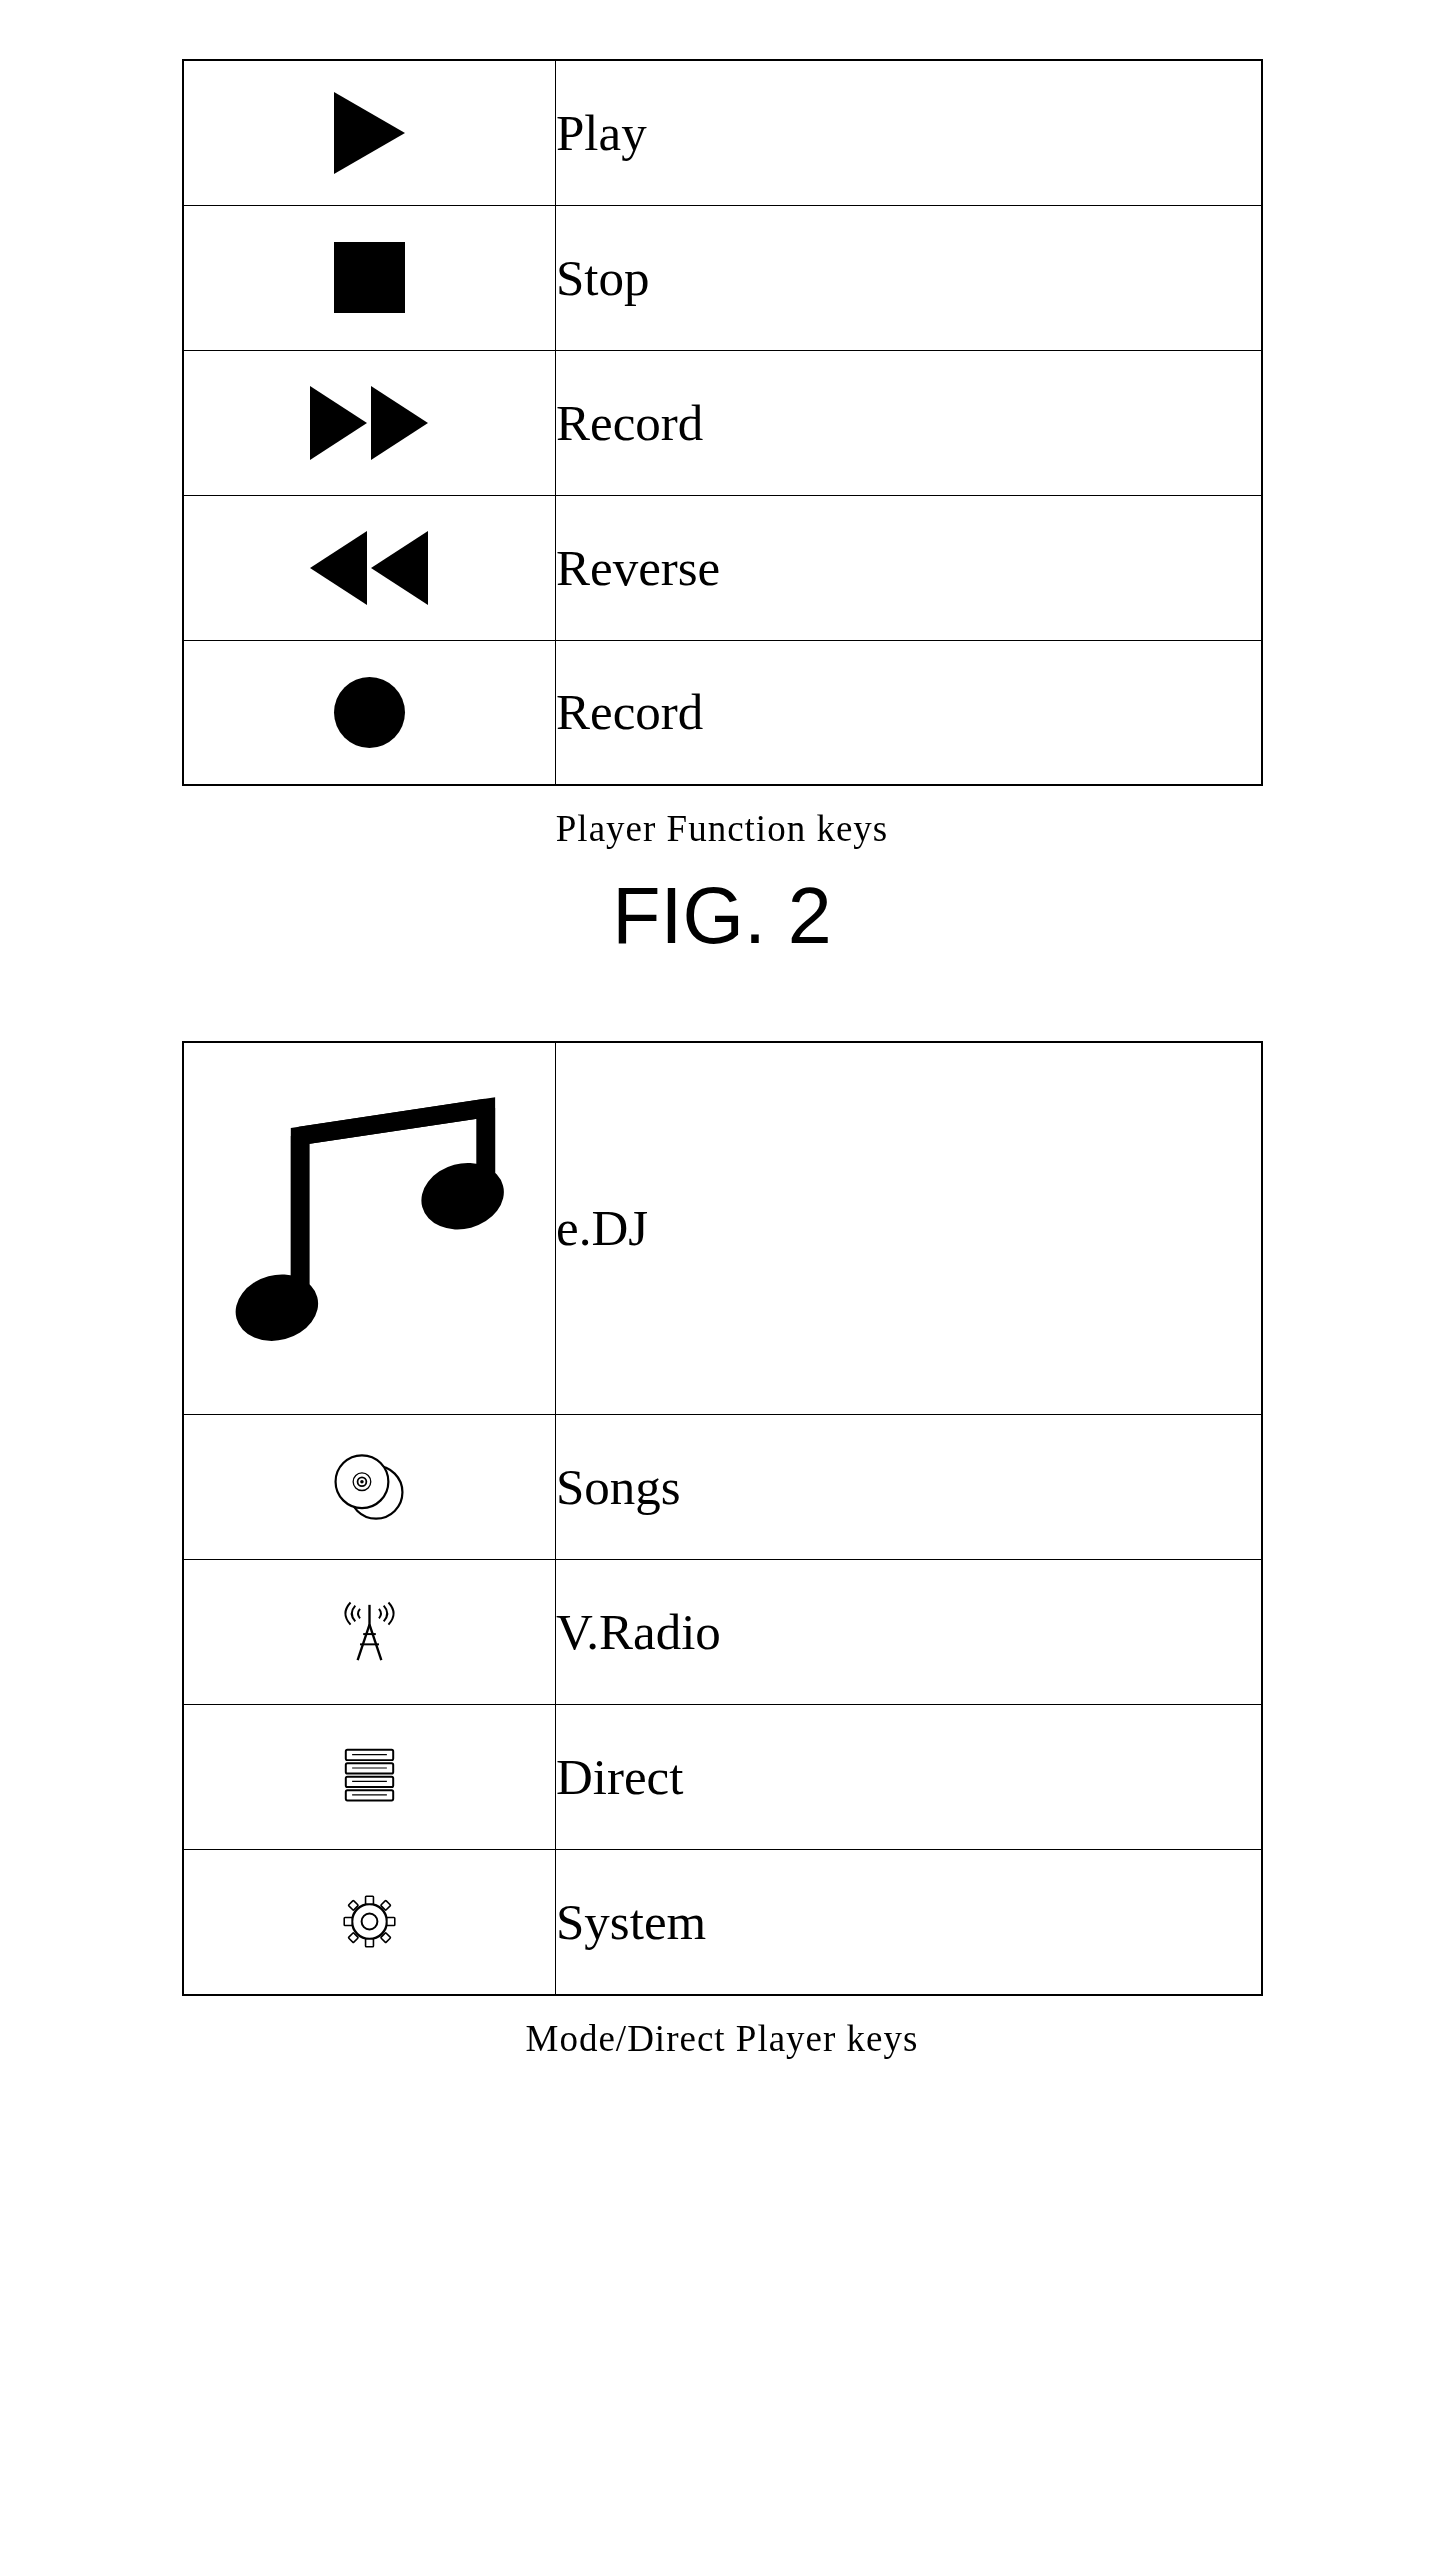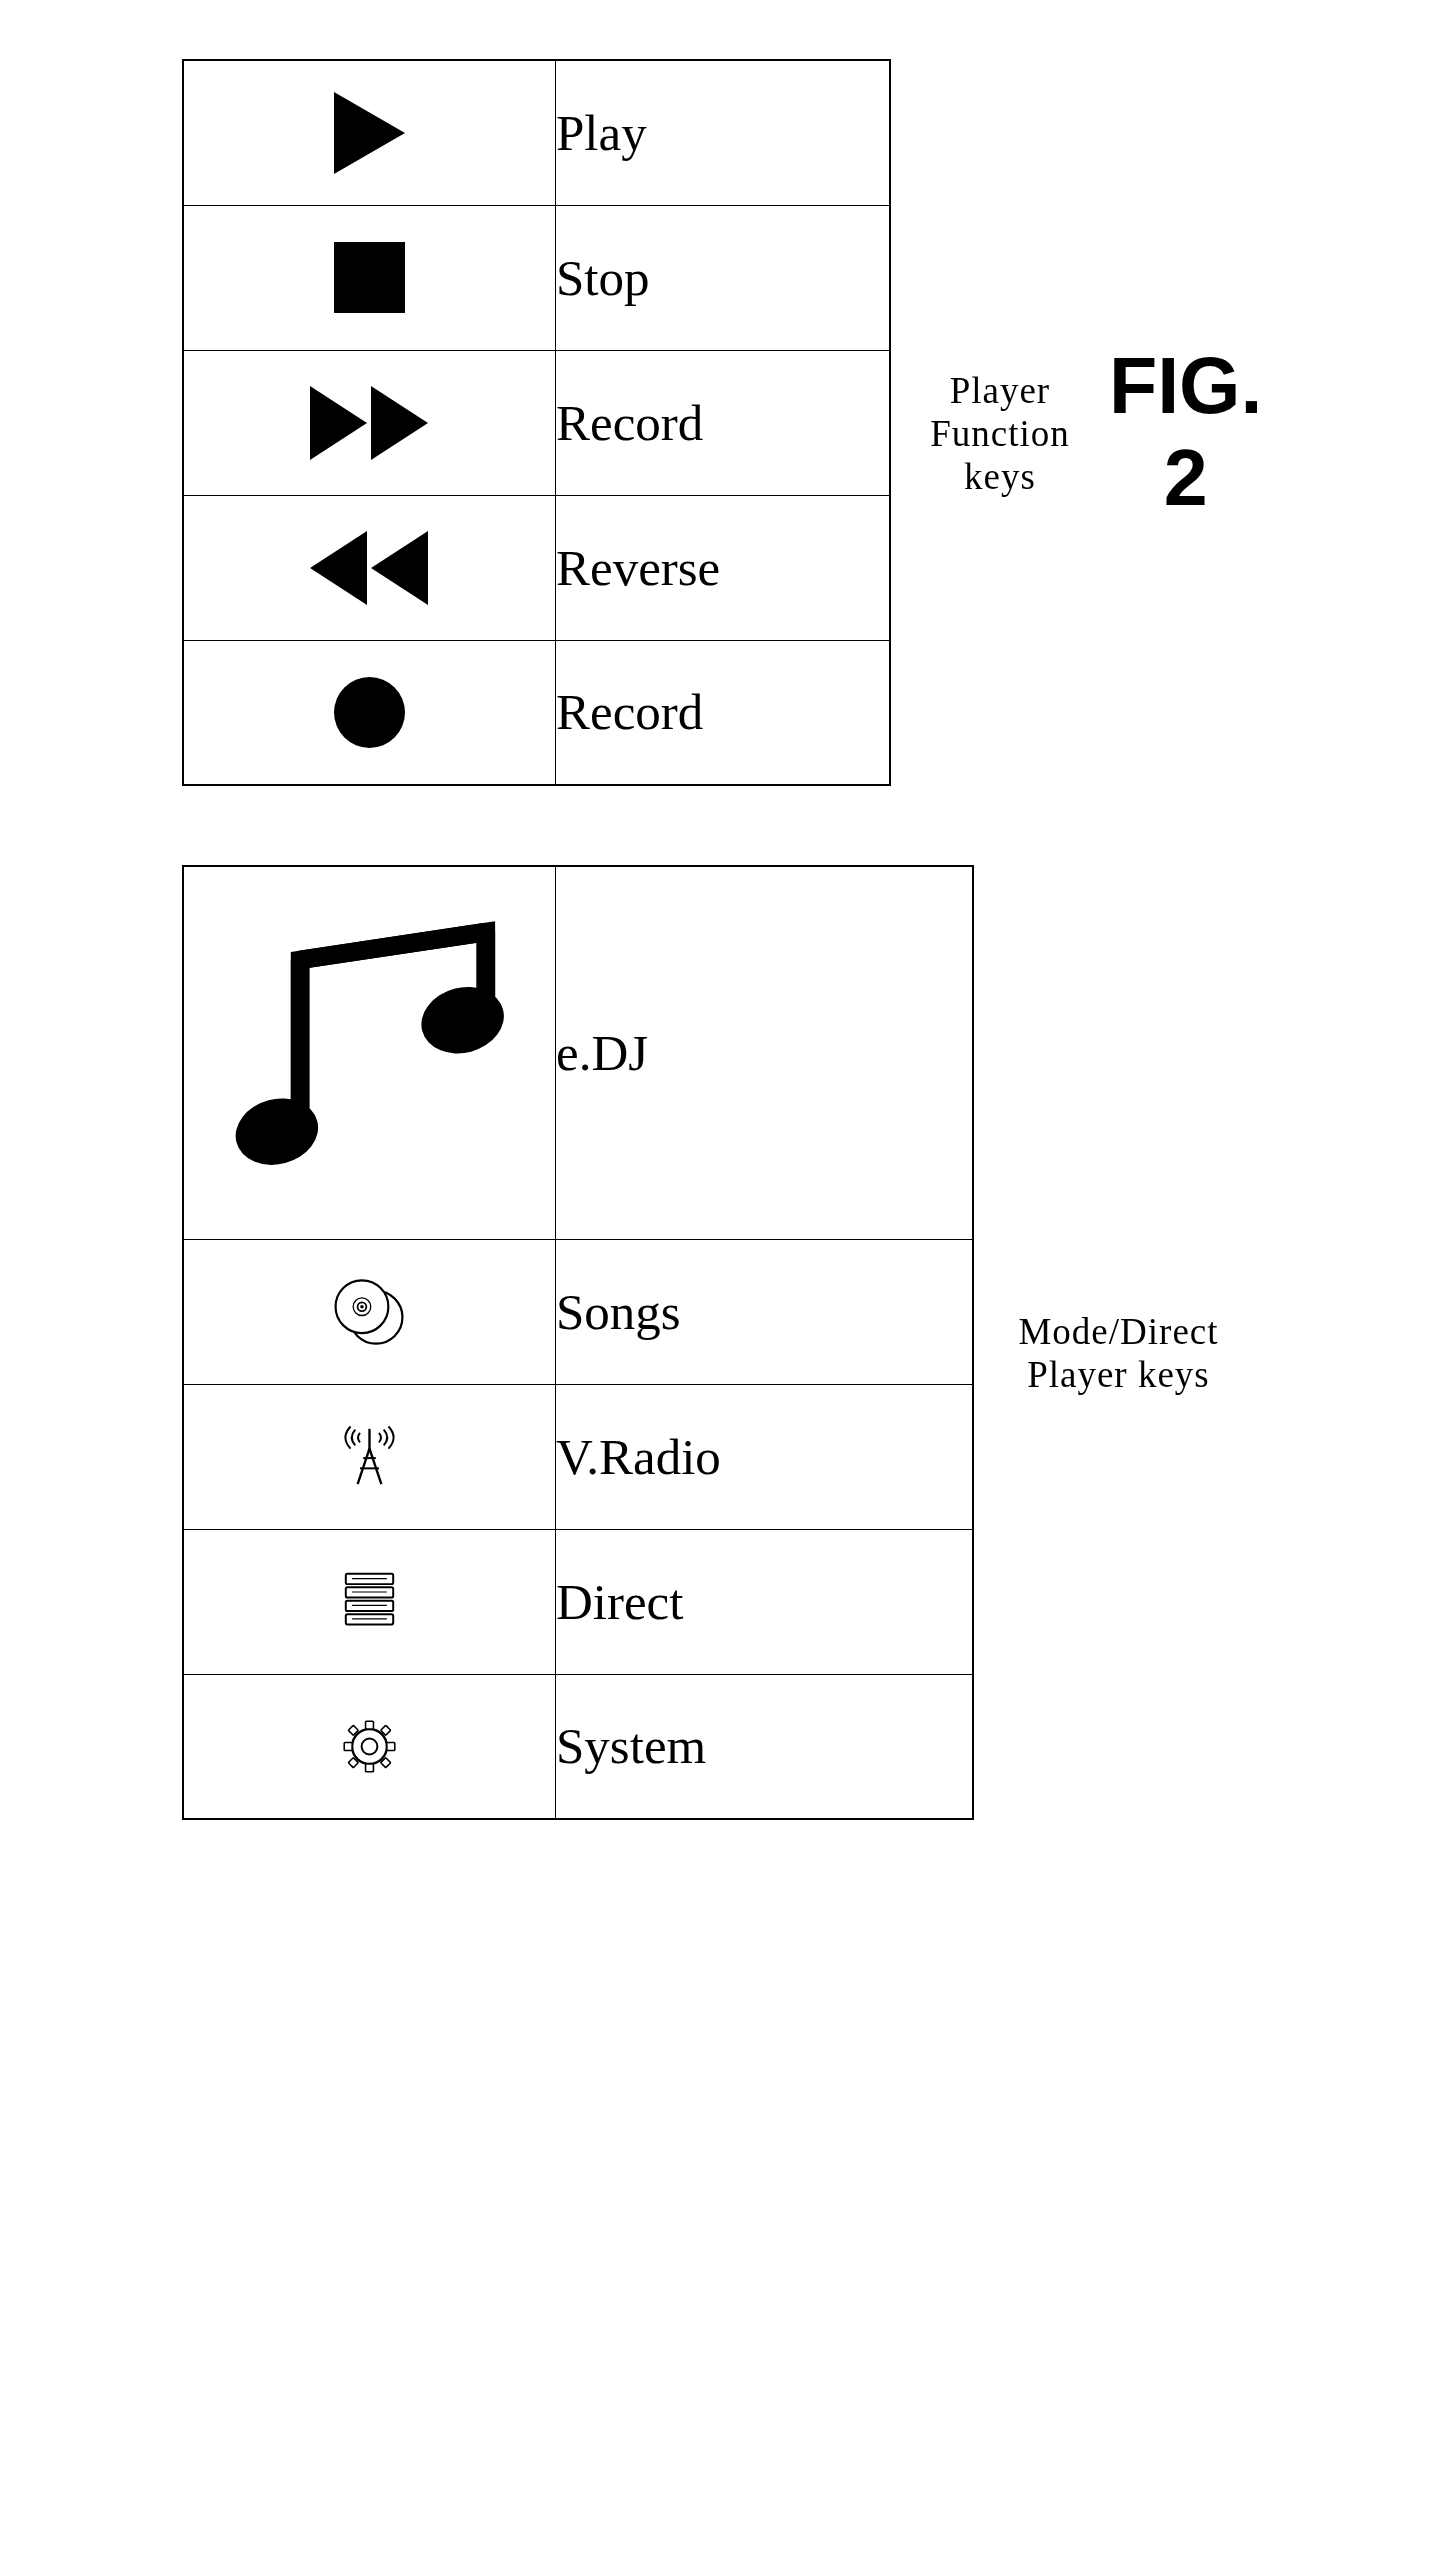--- a/index.html
+++ b/index.html
@@ -14,21 +14,21 @@
       width: 1444px;
       min-height: 2576px;
       display: flex;
       flex-direction: column;
       align-items: center;
       padding: 59px 39px;
     }
 
     .figure-section {
       display: flex;
-      flex-direction: row;
+      flex-direction: column;
       align-items: center;
       margin-bottom: 79px;
       width: 100%;
       max-width: 1081px;
     }
 
     .function-table {
       border-collapse: collapse;
       width: 100%;
       border: 2px solid #000;
@@ -118,21 +118,21 @@
     .figure-caption {
       margin-top: 21px;
       font-size: 37px;
       text-align: center;
       letter-spacing: 1px;
     }
 
     .figure-title {
       margin-top: 19.6px;
       font-size: 79px;
-      font-weight: bold;
+      font-weight: normal;
       text-align: center;
       font-family: Arial, sans-serif;
     }
 
     
     .music-note-icon {
       font-size: 61px;
       color: #000;
     }
 

